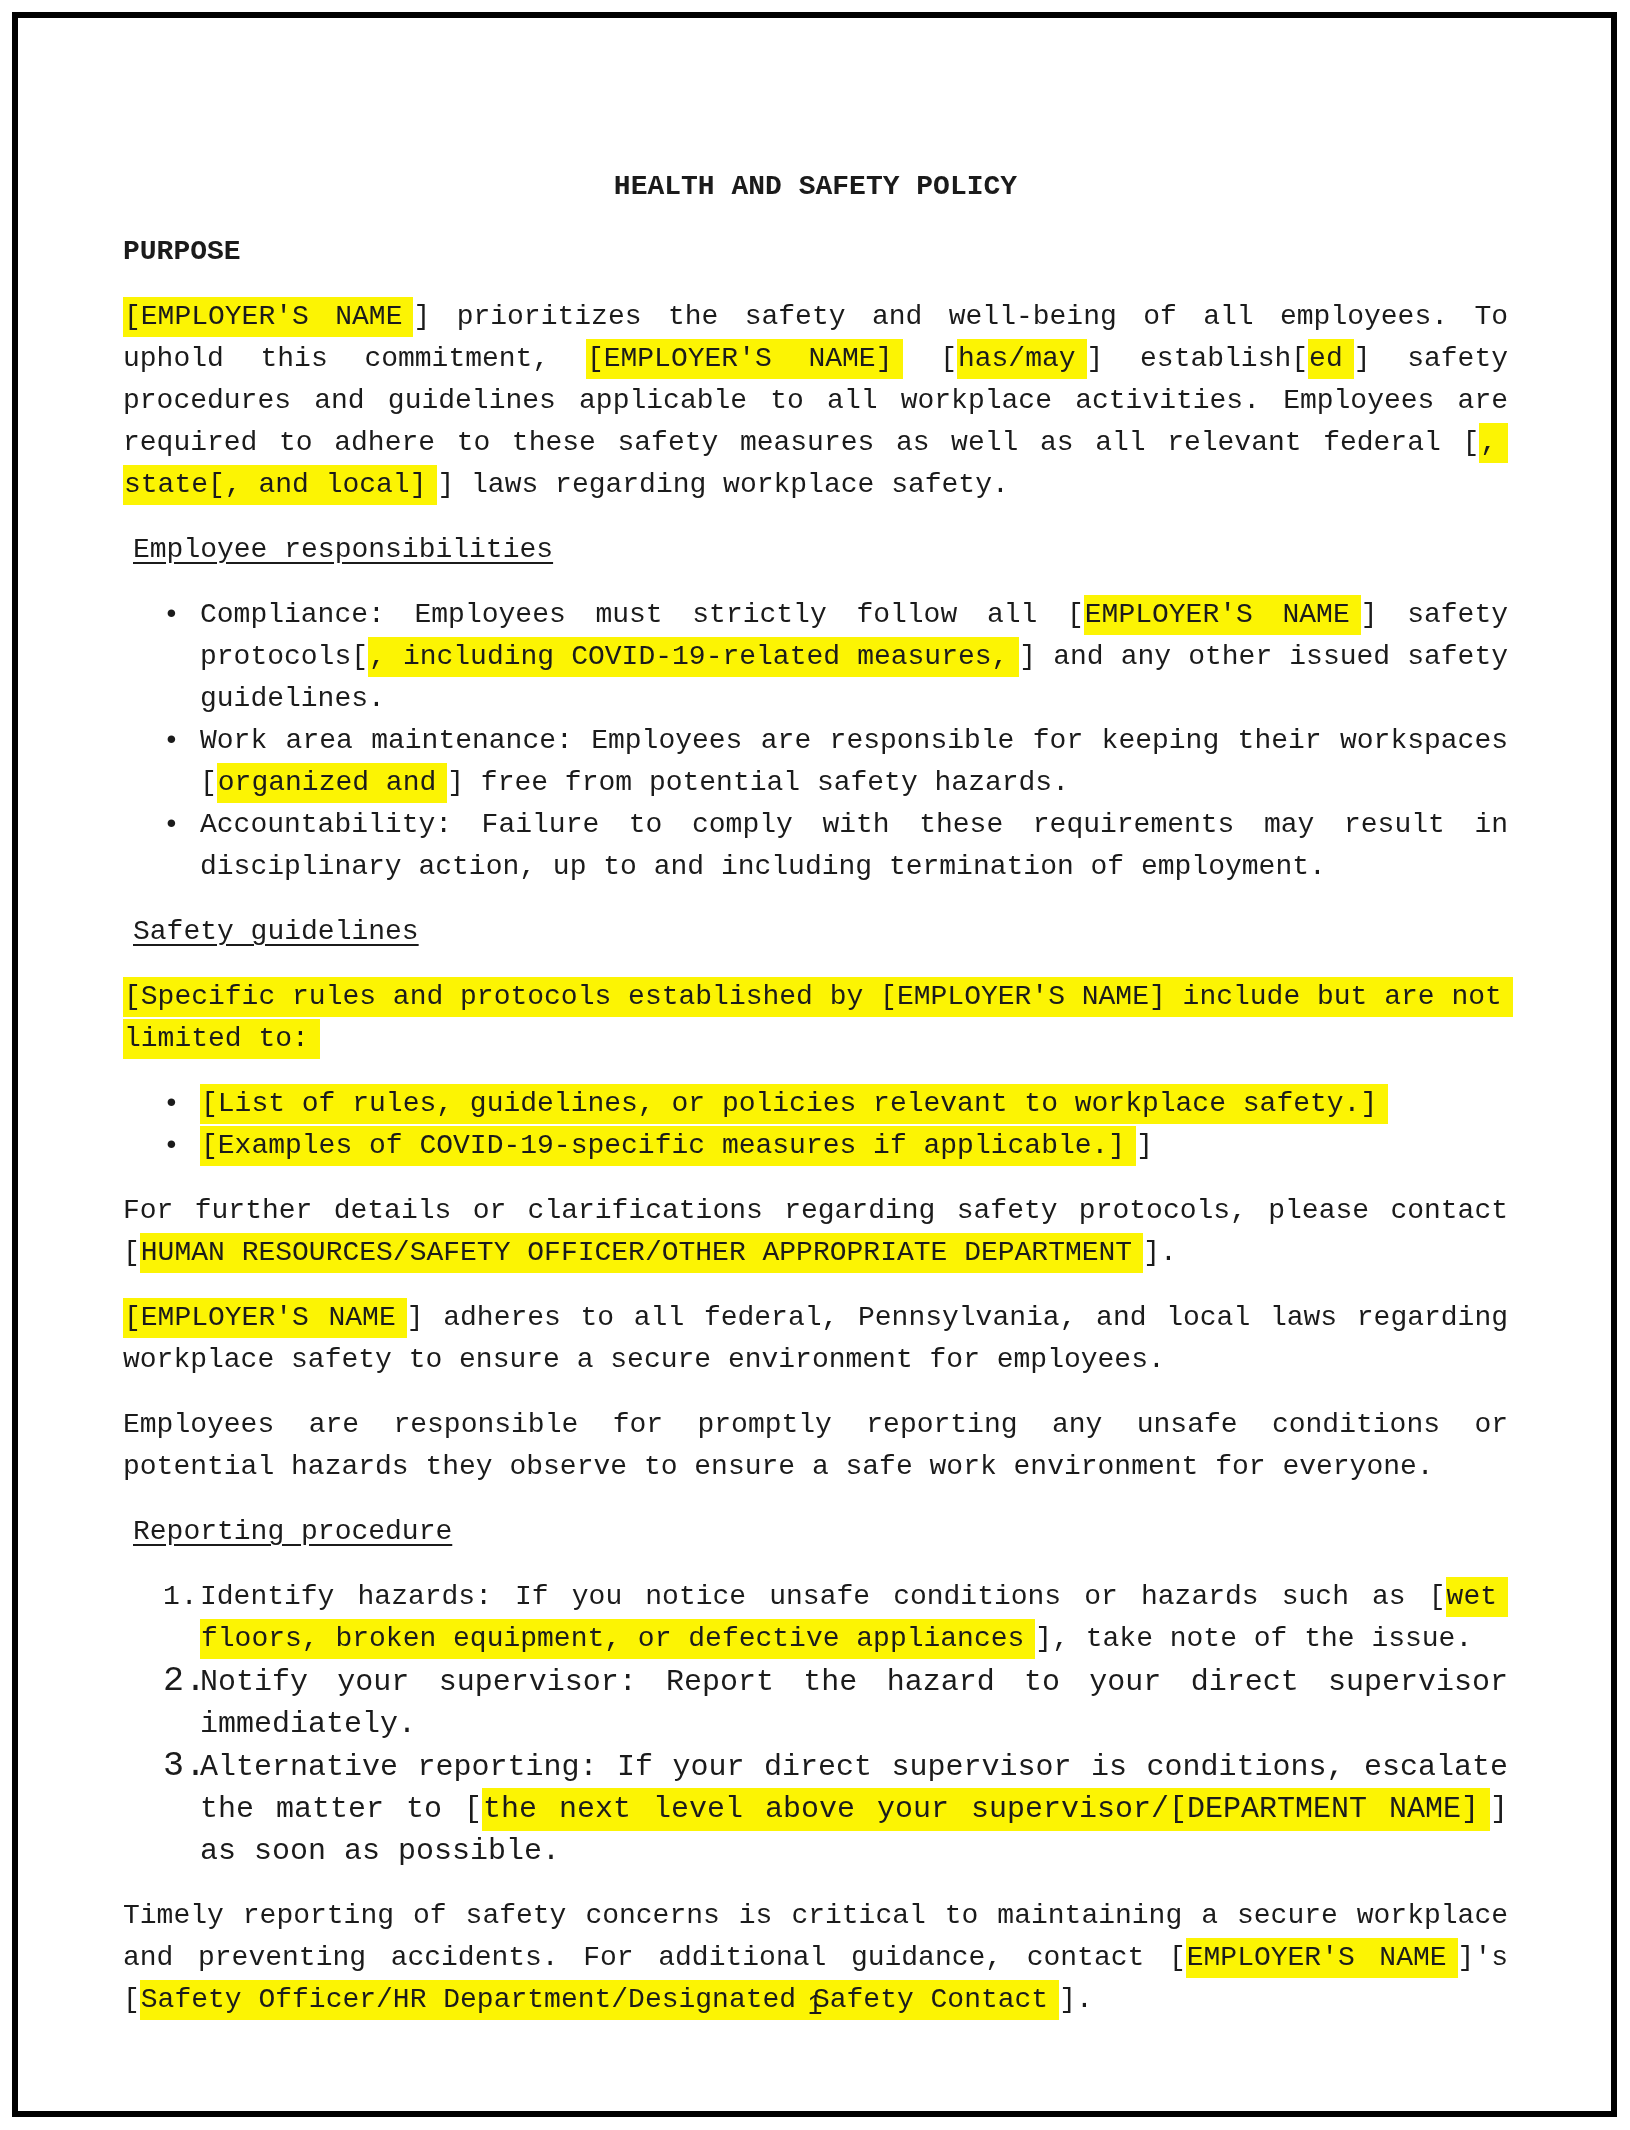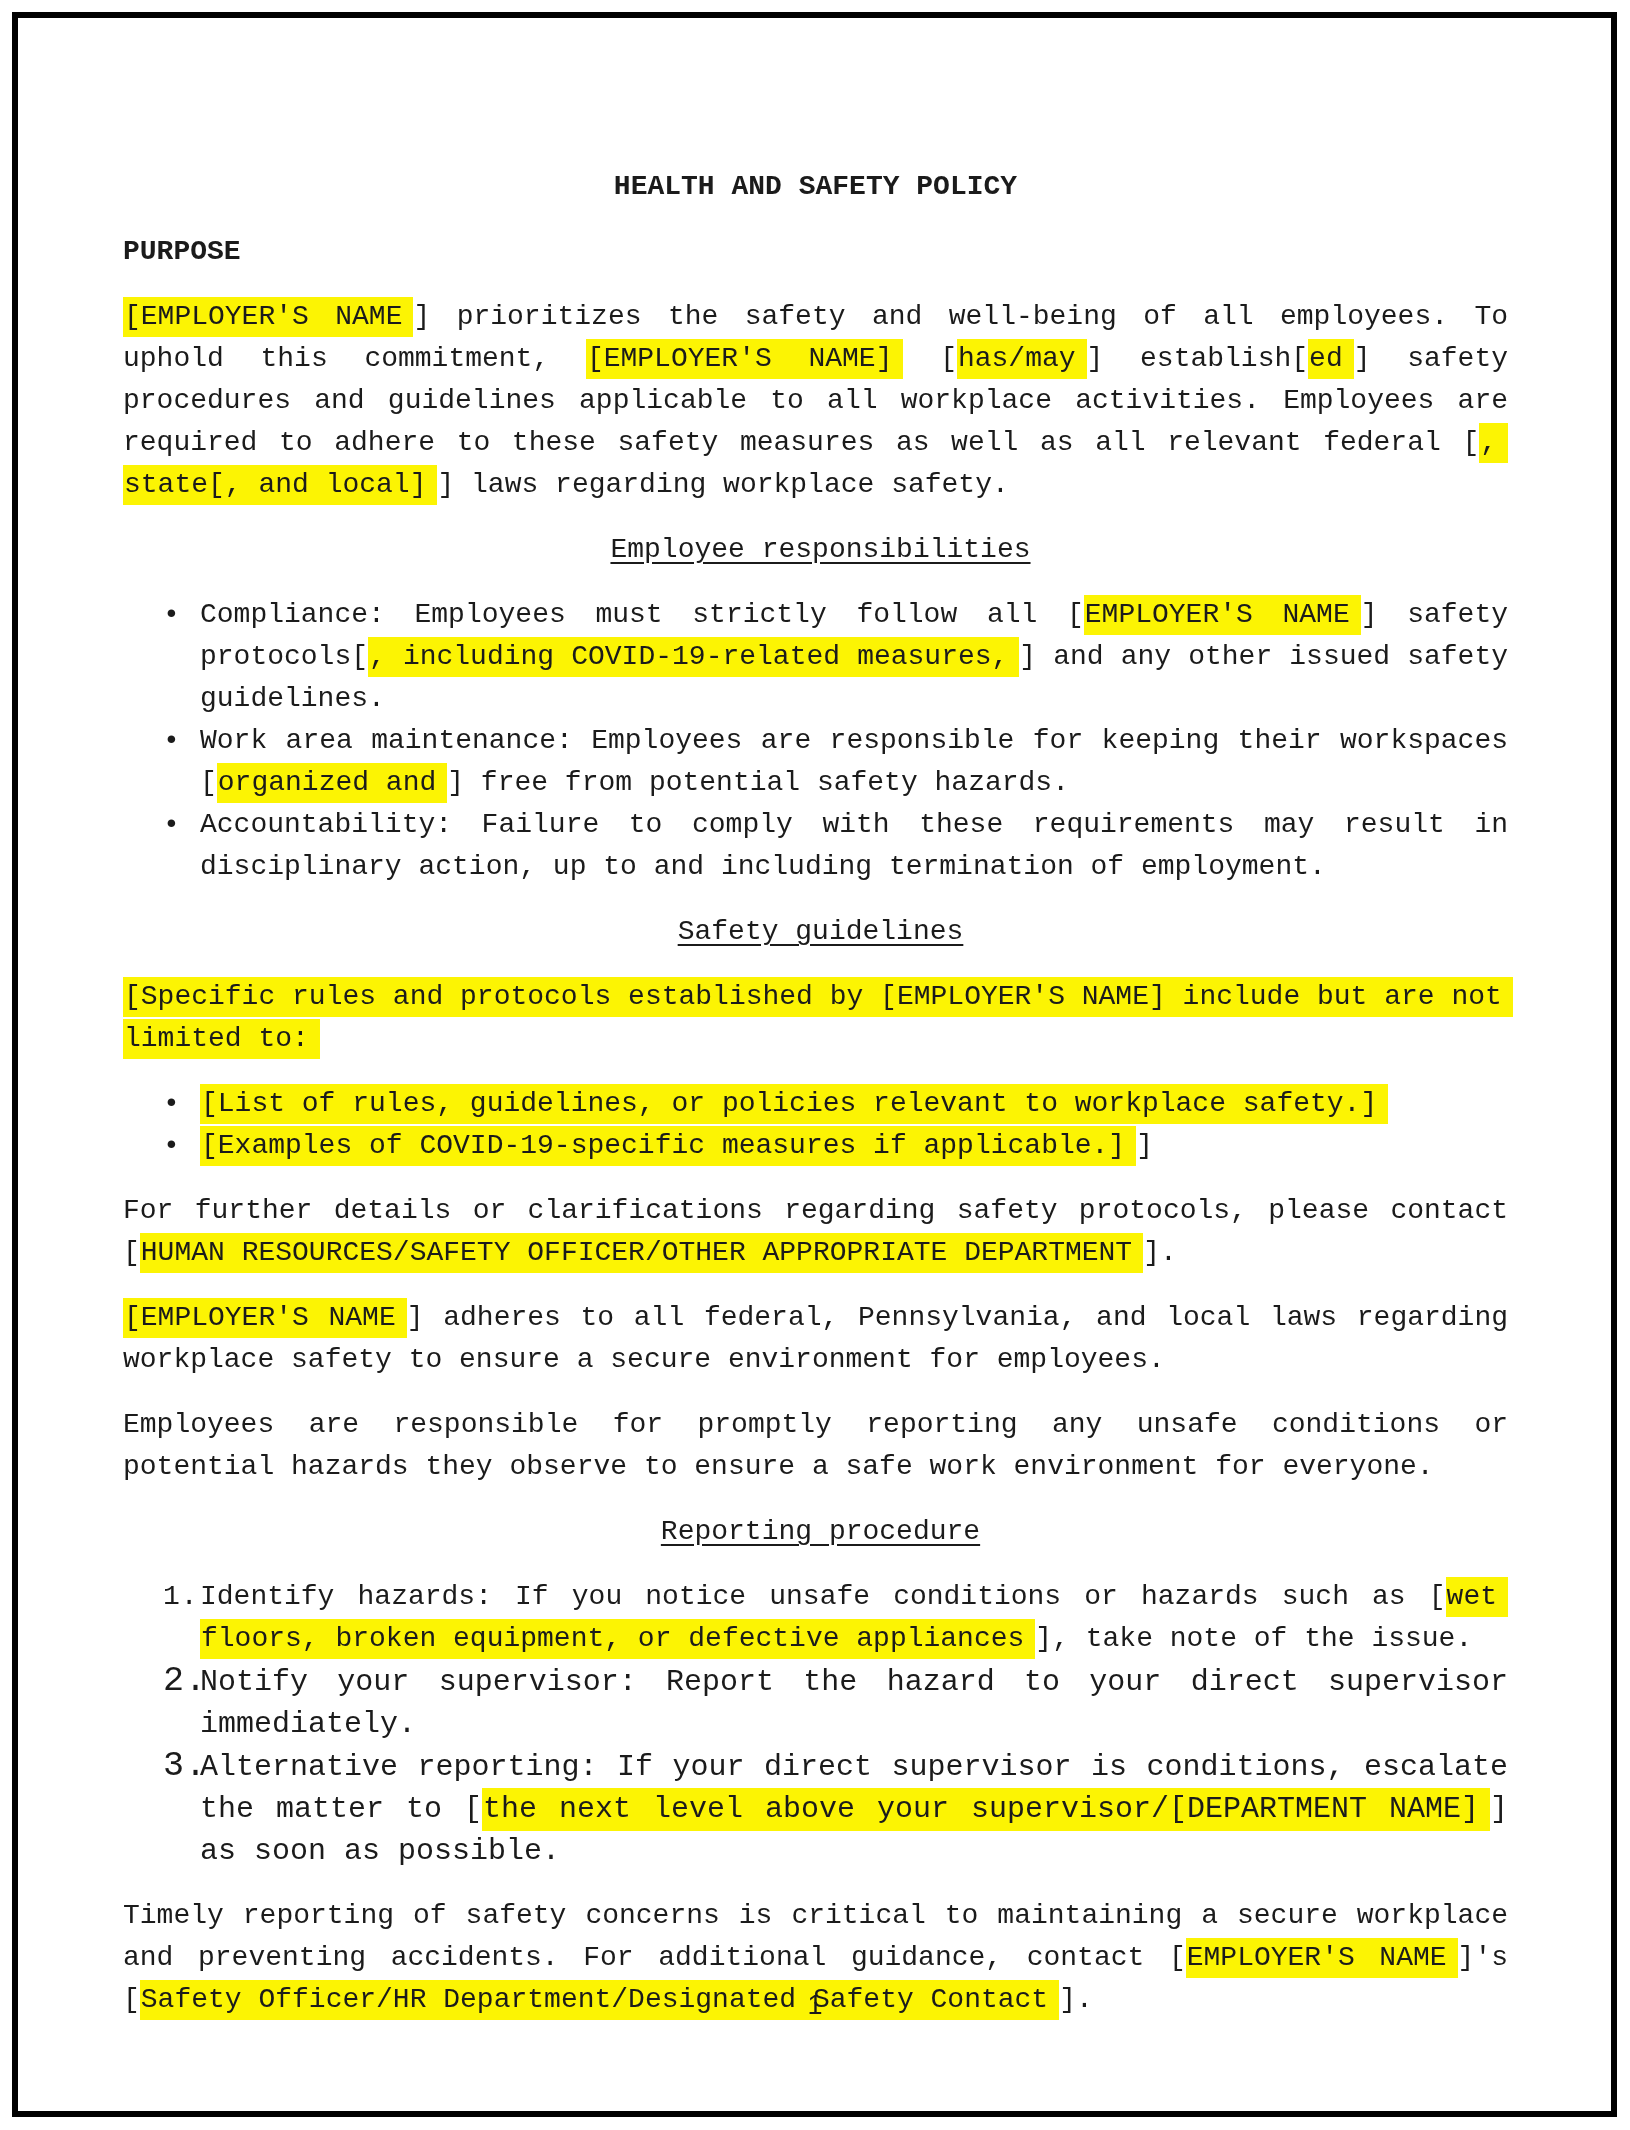--- a/index.html
+++ b/index.html
@@ -24,21 +24,20 @@
   .doc-title {
     text-align:center;
     font-weight:bold;
     margin:0 0 23px 0;
   }
   .heading-bold { font-weight:bold; margin:0 0 23px 0; }
   .heading-underline {
     text-decoration:underline;
     text-underline-offset:5px;
     margin:0 0 23px 10px;
-    text-align:center;
   }
   .para { text-align:justify; margin:0 0 23px 0; }
   .list { margin:0 0 23px 0; }
   .li-row { display:flex; align-items:baseline; }
   .li-row .marker {
     flex:none;
     margin-left:40px;
     width:37px;
     box-sizing:border-box;
   }

